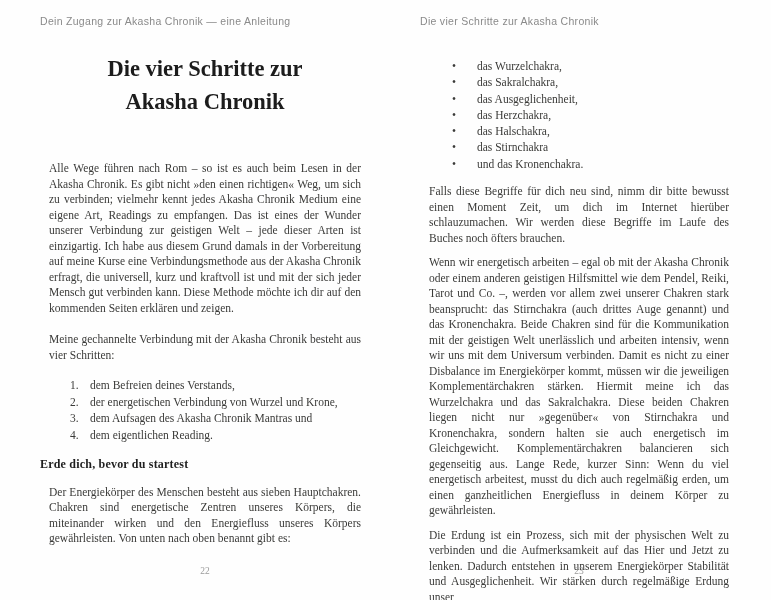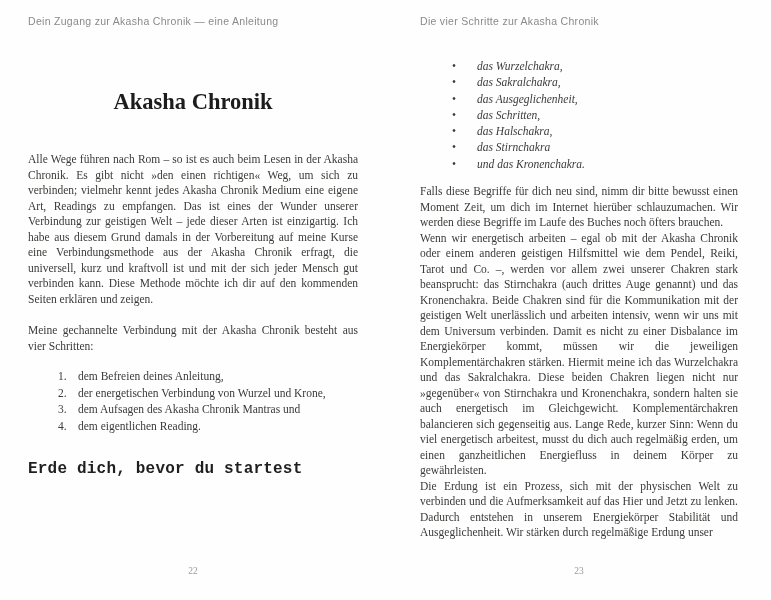--- a/index.html
+++ b/index.html
@@ -13,21 +13,21 @@
     position: relative;
     width: 771px;
     height: 600px;
     background: #fefefe;
   }
   .col {
     position: absolute;
     top: 0;
     height: 600px;
   }
-  .col-left  { left: 28px;  width: 330px; }
+  .col-left  { left: 40px;  width: 330px; }
   .col-right { left: 420px; width: 318px; }
 
   .running-head {
     position: absolute;
     top: 15px;
     width: 100%;
     font-family: "Liberation Sans", sans-serif;
     font-size: 10.5px;
     letter-spacing: 0.3px;
     color: #8a8a8a;
@@ -56,21 +56,21 @@
     font-size: 11.5px;
     line-height: 15.5px;
     color: #3a3a38;
     text-align: justify;
     hyphens: auto;
     -webkit-hyphens: auto;
   }
   .col-left  .body-block { top: 152px; }
   .col-right .body-block { top: 58px; }
 
-  .para { margin: 0; }
+  .para { margin: 9px; }
   .gap-above   { margin-top: 16px; }
   .gap-above-s { margin-top: 12px; }
 
   ol.steps {
     list-style: none;
     margin-top: 14px;
     padding-left: 30px;
   }
   ol.steps li {
     display: flex;
@@ -83,27 +83,27 @@
   ul.chakras {
     list-style: none;
     padding-left: 32px;
   }
   ul.chakras li {
     display: flex;
     line-height: 16.3px;
     text-align: left;
   }
   ul.chakras .marker { width: 25px; flex: 0 0 25px; }
-  ul.chakras .txt { flex: 1; font-style: italic; }
+  ul.chakras .txt { flex: 1; }
 
   .subheading {
-    margin-top: 28px;
-    font-family: Liberation Mono, monospace;
+    margin-top: 14px;
+    font-family: Liberation Serif, serif;
     font-weight: bold;
-    font-size: 16px;
+    font-size: 12px;
     letter-spacing: 0.2px;
     color: #1f1f1f;
     text-align: left;
   }
   .after-subheading { margin-top: 12px; }
 
   .page-num {
     position: absolute;
     top: 566px;
     left: 0;
@@ -116,50 +116,51 @@
 </style>
 </head>
 <body>
 
 <div class="sheet">
 
   <div class="col col-left">
     <div class="running-head rh-left">Dein Zugang zur Akasha Chronik — eine Anleitung</div>
 
     <div class="chapter-title">
-      <br>
+      <span>Die vier Schritte zur</span><br>
       <span>Akasha Chronik</span>
     </div>
 
     <div class="body-block">
       <p class="para">Alle Wege führen nach Rom – so ist es auch beim Lesen in der Akasha Chronik. Es gibt nicht »den einen richtigen« Weg, um sich zu verbinden; vielmehr kennt jedes Akasha Chronik Medium eine eigene Art, Readings zu empfangen. Das ist eines der Wunder unserer Verbindung zur geistigen Welt – jede dieser Arten ist einzigartig. Ich habe aus diesem Grund damals in der Vorbereitung auf meine Kurse eine Verbindungsmethode aus der Akasha Chronik erfragt, die universell, kurz und kraftvoll ist und mit der sich jeder Mensch gut verbinden kann. Diese Methode möchte ich dir auf den kommenden Seiten erklären und zeigen.</p>
 
       <p class="para gap-above">Meine gechannelte Verbindung mit der Akasha Chronik besteht aus vier Schritten:</p>
 
       <ol class="steps">
         <li>
           <span class="num">1.</span>
-          <span class="txt">dem Befreien deines Anleitung,</span>
+          <span class="txt">dem Befreien deines Verstands,</span>
         </li>
         <li>
           <span class="num">2.</span>
           <span class="txt">der energetischen Verbindung von Wurzel und Krone,</span>
         </li>
         <li>
           <span class="num">3.</span>
           <span class="txt">dem Aufsagen des Akasha Chronik Mantras und</span>
         </li>
         <li>
           <span class="num">4.</span>
           <span class="txt">dem eigentlichen Reading.</span>
         </li>
       </ol>
 
       <h2 class="subheading">Erde dich, bevor du startest</h2>
 
+      <p class="para after-subheading">Der Energiekörper des Menschen besteht aus sieben Hauptchakren. Chakren sind energetische Zentren unseres Körpers, die miteinander wirken und den Energiefluss unseres Körpers gewährleisten. Von unten nach oben benannt gibt es:</p>
     </div>
 
     <div class="page-num">22</div>
   </div>
 
   <div class="col col-right">
     <div class="running-head rh-right">Die vier Schritte zur Akasha Chronik</div>
 
     <div class="body-block">
       <ul class="chakras">
@@ -170,21 +171,21 @@
         <li>
           <span class="marker">•</span>
           <span class="txt">das Sakralchakra,</span>
         </li>
         <li>
           <span class="marker">•</span>
           <span class="txt">das Ausgeglichenheit,</span>
         </li>
         <li>
           <span class="marker">•</span>
-          <span class="txt">das Schritten,</span>
+          <span class="txt">das Herzchakra,</span>
         </li>
         <li>
           <span class="marker">•</span>
           <span class="txt">das Halschakra,</span>
         </li>
         <li>
           <span class="marker">•</span>
           <span class="txt">das Stirnchakra</span>
         </li>
         <li>

